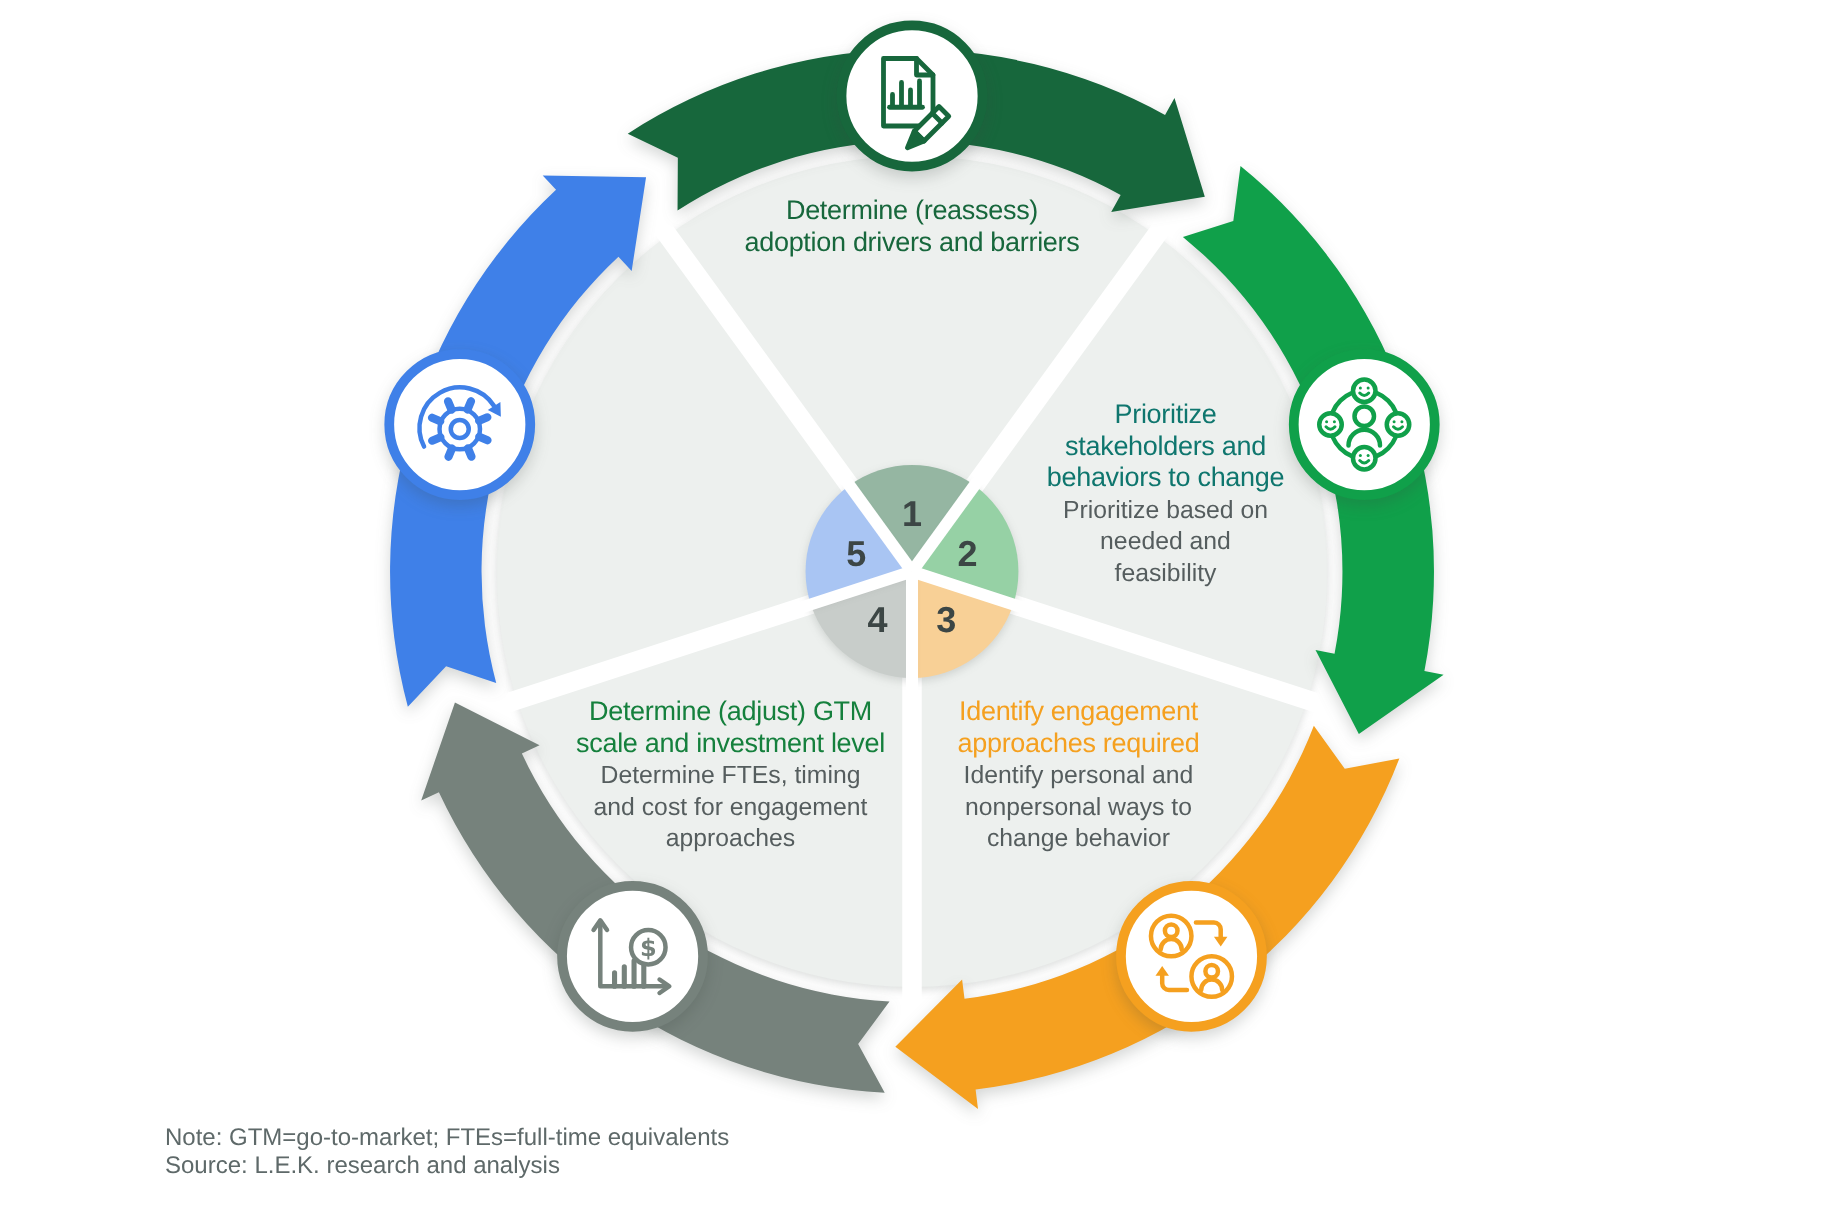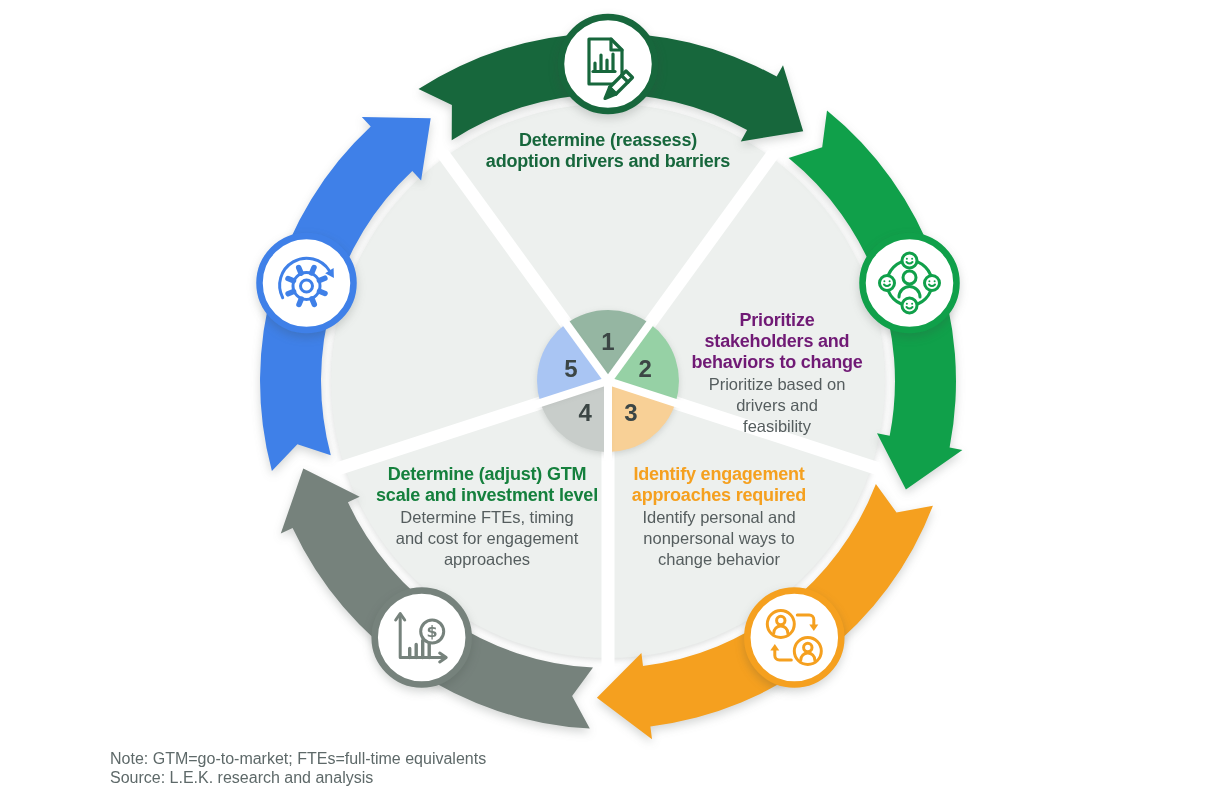--- a/index.html
+++ b/index.html
@@ -2,21 +2,21 @@
 <html><head>
 <meta charset="utf-8">
 <style>
   html,body{margin:0;padding:0;background:#fff;}
   .stage{position:relative;width:1224px;height:809px;background:#ffffff;overflow:hidden;
          font-family:"Liberation Sans","DejaVu Sans",sans-serif;}
   .stage svg{position:absolute;left:0;top:0;}
   .sh{filter:drop-shadow(0 4px 5px rgba(60,70,65,.22));}
   .shl{filter:drop-shadow(0 2px 3px rgba(60,70,65,.18));}
   .seg-text{position:absolute;width:340px;transform:translateX(-50%);text-align:center;}
-  .seg-title{font-weight:bold;font-size:18px;line-height:21px;white-space:pre-line;letter-spacing:-.2px;}
+  .seg-title{font-weight:normal;font-size:18px;line-height:21px;white-space:pre-line;letter-spacing:-.2px;}
   .seg-body{font-size:16.5px;line-height:21px;color:#555d5e;white-space:pre-line;margin-top:1px;}
   .pos-0{left:608px;top:130px;}
   .pos-1{left:777px;top:266px;}
   .pos-2{left:719px;top:464px;}
   .pos-3{left:487px;top:464px;}
   .pos-4{left:434px;top:280px;}
   .note{position:absolute;left:110px;top:749px;font-size:16px;line-height:19px;color:#5e6969;}
 </style>
 </head>
 <body>
@@ -128,25 +128,25 @@
       <path d="M75.4,42.9 L66.7,38.3 L75.1,33.0 Z" fill="#3f80e8" stroke="none"></path>
         </g>
       </g>
     </svg>
 
   <div class="seg-text pos-0">
     <div class="seg-title" style="color: rgb(23, 103, 60);">Determine (reassess)
 adoption drivers and barriers</div>
   </div>
   <div class="seg-text pos-1">
-    <div class="seg-title" style="color: #701a75; margin-top: 44px;">Prioritize
+    <div class="seg-title" style="color: #0f766e;">Prioritize
 stakeholders and
 behaviors to change</div>
     <div class="seg-body">Prioritize based on
-drivers and
+needed and
 feasibility</div>
   </div>
   <div class="seg-text pos-2">
     <div class="seg-title" style="color: rgb(245, 160, 31);">Identify engagement
 approaches required</div>
     <div class="seg-body">Identify personal and
 nonpersonal ways to
 change behavior</div>
   </div>
   <div class="seg-text pos-3">

